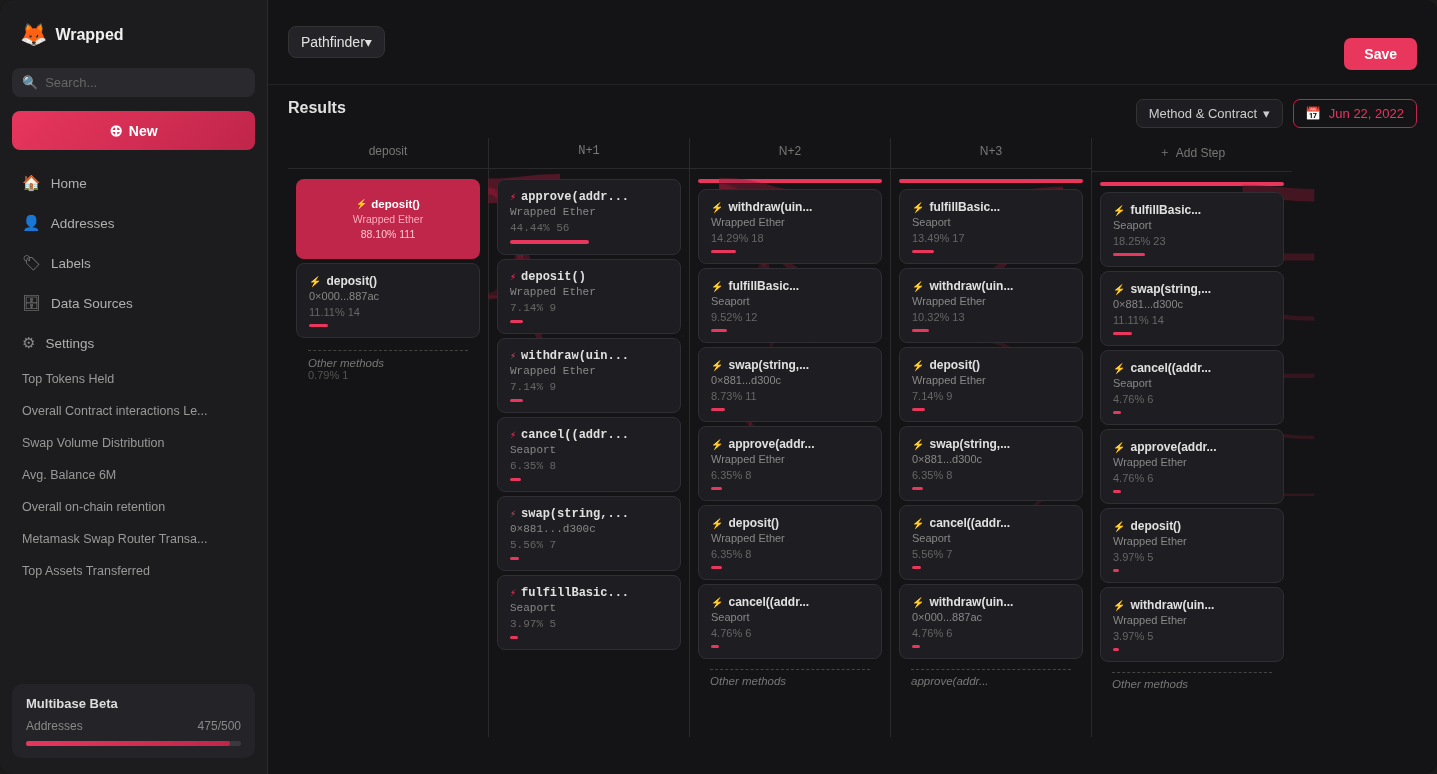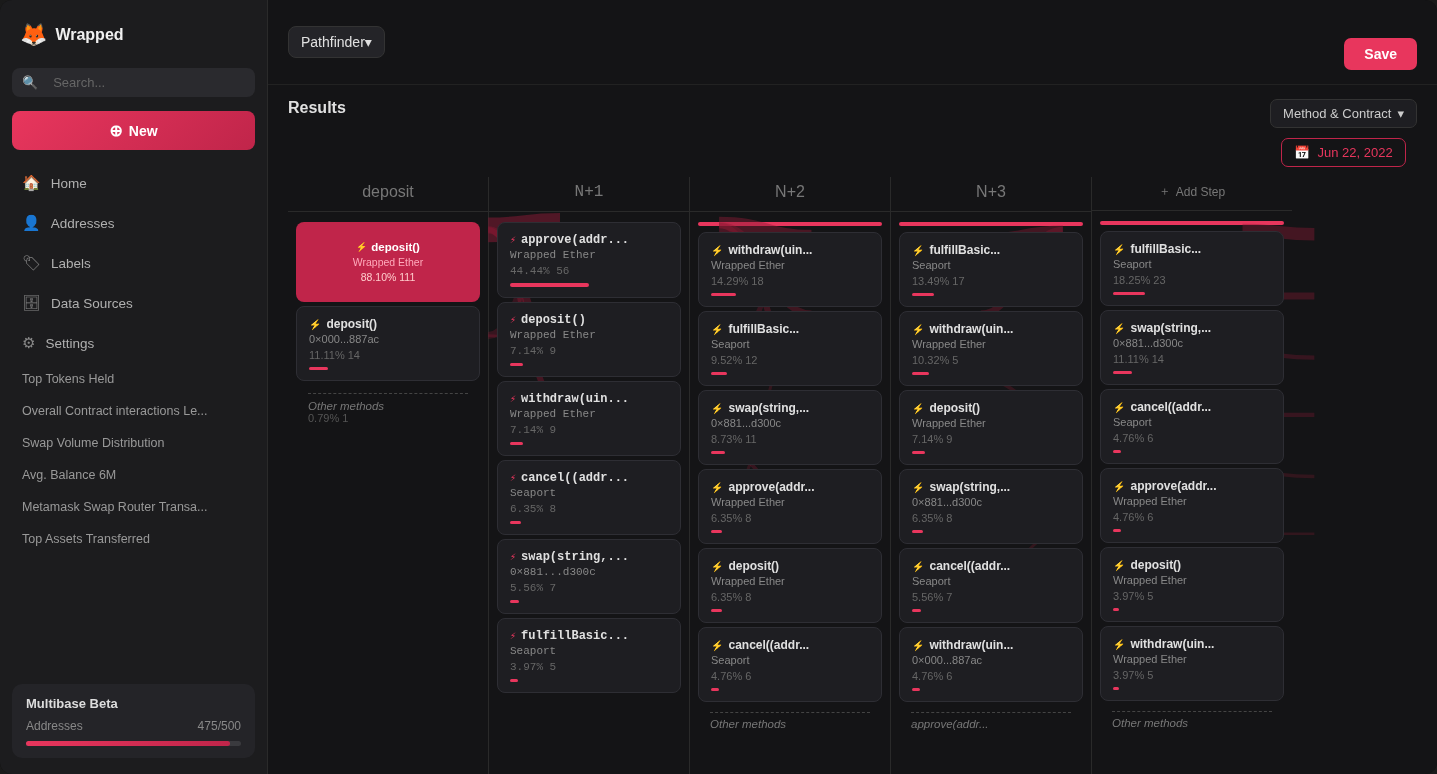--- a/index.html
+++ b/index.html
@@ -53,21 +53,20 @@
       gap: 7px;
       margin-bottom: 8px;
     }
     .search-icon-svg {
       color: #666;
       font-size: 13px;
     }
     .search-input-text {
       color: #666;
       font-size: 13px;
-      margin-left: 8px;
     }
     .new-btn {
       display: flex;
       align-items: center;
       justify-content: center;
       gap: 6px;
       background: linear-gradient(135deg, #e8365d, #c0254a);
       border-radius: 8px;
       padding: 10px;
       font-size: 14px;
@@ -188,21 +187,20 @@
     }
     .results-title {
       font-size: 16px;
       font-weight: 600;
       color: #e0e0e0;
     }
     .results-controls {
       display: flex;
       align-items: center;
       gap: 10px;
-      flex-direction: column;
     }
     .method-contract-btn {
       display: flex;
       align-items: center;
       gap: 6px;
       background: #1e1e22;
       border: 1px solid #333;
       border-radius: 7px;
       padding: 6px 12px;
       font-size: 13px;
@@ -223,21 +221,21 @@
     }
     
     .flow-chart {
       padding: 0 20px;
       overflow-x: auto;
       overflow-y: hidden;
       height: calc(100% - 80px);
       position: relative;
     }
     .column-header {
-      font-size: 16px;
+      font-size: 12px;
       color: #777;
       padding: 6px 12px 10px;
       text-align: center;
       border-bottom: 1px solid #2a2a2a;
       margin-bottom: 10px;
     }
     .flow-node {
       background: #1e1e22;
       border: 1px solid #2e2e34;
       border-radius: 8px;
@@ -334,20 +332,21 @@
     <div class="nav-item">
       <span class="nav-icon">⚙</span>
       <span>Settings</span>
     </div>
 
 
     <div class="query-item">Top Tokens Held</div>
     <div class="query-item">Overall Contract interactions Le...</div>
     <div class="query-item">Swap Volume Distribution</div>
     <div class="query-item">Avg. Balance 6M</div>
+    <div class="query-item">Overall on-chain retention</div>
     <div class="query-item">Metamask Swap Router Transa...</div>
     <div class="query-item">Top Assets Transferred</div>
 
     <div class="sidebar-bottom">
       <div class="multibase-title">Multibase Beta</div>
       <div class="addresses-row">
         <span>Addresses</span>
         <span>475/500</span>
       </div>
       <div class="progress-bar-bg">
@@ -607,21 +606,21 @@
               <div class="node-stats">13.49% 17</div>
               <div class="node-bar" style="width:14%;"></div>
             </div>
 
             <div class="flow-node">
               <div class="node-title-row">
                 <span class="node-lightning">⚡</span>
                 <span class="node-method">withdraw(uin...</span>
               </div>
               <div class="node-contract">Wrapped Ether</div>
-              <div class="node-stats">10.32% 5</div>
+              <div class="node-stats">10.32% 13</div>
               <div class="node-bar" style="width:11%;"></div>
             </div>
 
             <div class="flow-node">
               <div class="node-title-row">
                 <span class="node-lightning">⚡</span>
                 <span class="node-method">deposit()</span>
               </div>
               <div class="node-contract">Wrapped Ether</div>
               <div class="node-stats">7.14% 9</div>

